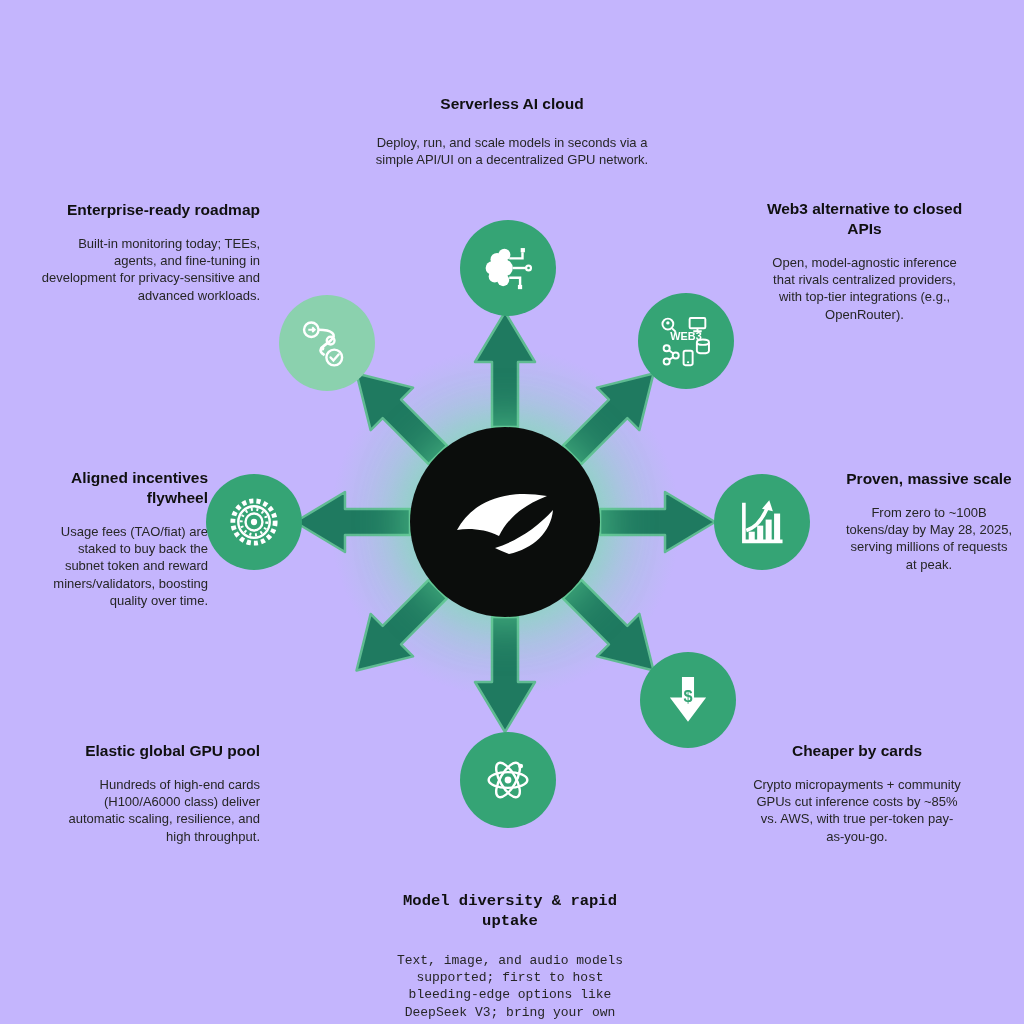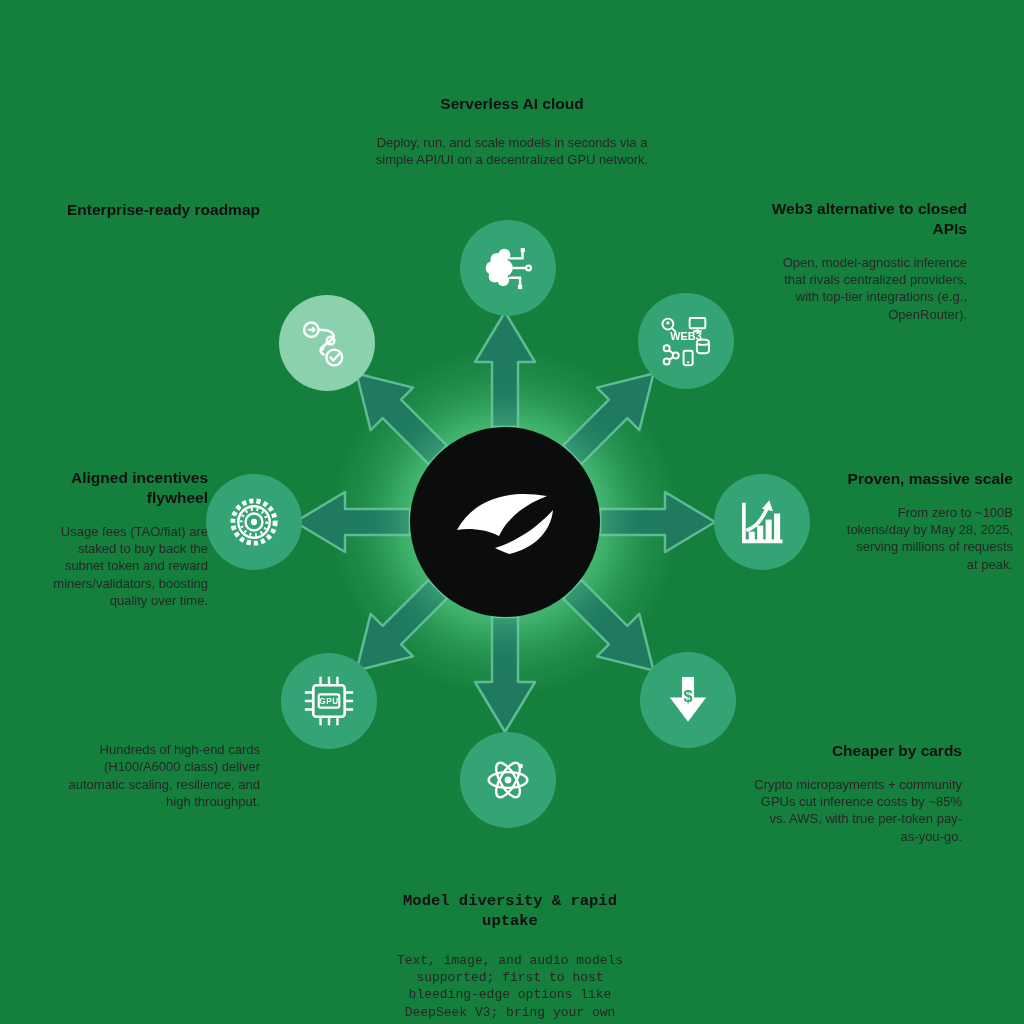--- a/index.html
+++ b/index.html
@@ -1,24 +1,24 @@
 <!DOCTYPE html>
 <html><head>
 <meta charset="utf-8">
 <style>
   html,body{margin:0;padding:0;background:#ffffff;}
   #canvas{
     position:relative;width:1024px;height:1024px;overflow:hidden;
-    font-family:"Liberation Sans",sans-serif;background:#15803d;
+    font-family:"Liberation Sans",sans-serif;background:#c4b5fd;
   }
   .label{position:absolute;}
   .label h3{margin:0 0 15px;font-size:15.5px;font-weight:700;color:#101010;line-height:1.28;}
   .label p{margin:0;font-size:13px;color:#262626;line-height:1.33;}
   .t-center{text-align:center;}
-  .t-left{text-align:right;}
+  .t-left{text-align:center;}
   .t-right{text-align:right;}
 
   #label-top{left:362px;top:94px;width:300px;}
   #label-top h3{margin-bottom:20px;}
   #label-top-right{left:762px;top:199px;width:205px;}
   #label-right{left:845px;top:469px;width:168px;}
   #label-bottom-right{left:752px;top:741px;width:210px;}
   #label-bottom{left:378px;top:892px;width:264px;font-family:Liberation Mono, monospace;}
   #label-bottom h3{margin-bottom:20px;}
   #label-bottom-left{left:46px;top:741px;width:214px;}
@@ -73,28 +73,30 @@
   </div>
   <div class="label t-left" id="label-bottom-right">
     <h3>Cheaper by cards</h3>
     <p>Crypto micropayments + community GPUs cut inference costs by ~85% vs. AWS, with true per-token pay-as-you-go.</p>
   </div>
   <div class="label t-center" id="label-bottom">
     <h3>Model diversity &amp; rapid uptake</h3>
     <p>Text, image, and audio models supported; first to host bleeding-edge options like DeepSeek V3; bring your own models.</p>
   </div>
   <div class="label t-right" id="label-bottom-left">
+    <h3>Elastic global GPU pool</h3>
     <p>Hundreds of high-end cards (H100/A6000 class) deliver automatic scaling, resilience, and high throughput.</p>
   </div>
   <div class="label t-right" id="label-left">
     <h3>Aligned incentives flywheel</h3>
     <p>Usage fees (TAO/fiat) are staked to buy back the subnet token and reward miners/validators, boosting quality over time.</p>
   </div>
   <div class="label t-right" id="label-top-left">
     <h3>Enterprise-ready roadmap</h3>
+    <p>Built-in monitoring today; TEEs, agents, and fine-tuning in development for privacy-sensitive and advanced workloads.</p>
   </div>
 
   <div class="glow"></div>
 
   <svg class="arrows" width="640" height="640" viewBox="0 0 640 640">
     <g fill="#1f7a60" stroke="#5fbb92" stroke-width="2.5" stroke-linejoin="round">
       <g transform="rotate(0 320 320)">
           <polygon points="307,225 307,160 290,160 320,110 350,160 333,160 333,225"></polygon>
         </g>
       <g transform="rotate(45 320 320)">
@@ -195,33 +197,20 @@
       <g stroke="#ffffff" stroke-width="2" fill="none">
         <ellipse cx="24" cy="24" rx="16" ry="6.5"></ellipse>
         <ellipse cx="24" cy="24" rx="16" ry="6.5" transform="rotate(60 24 24)"></ellipse>
         <ellipse cx="24" cy="24" rx="16" ry="6.5" transform="rotate(120 24 24)"></ellipse>
       </g>
       <circle cx="24" cy="24" r="2.8" fill="#ffffff"></circle>
       <circle cx="34.5" cy="12.5" r="2" fill="#ffffff"></circle>
     </svg>
   </div>
 
-  <div class="icon-circle" id="icon-bottom-left">
-    <svg width="58" height="58" viewBox="0 0 48 48">
-      <g stroke="#ffffff" stroke-width="2" fill="none">
-        <rect x="11" y="11" width="26" height="26" rx="2.5" stroke-width="2.2"></rect>
-        <path d="M17,4 V11 M24,4 V11 M31,4 V11"></path>
-        <path d="M17,37 V44 M24,37 V44 M31,37 V44"></path>
-        <path d="M4,17 H11 M4,24 H11 M4,31 H11"></path>
-        <path d="M37,17 H44 M37,24 H44 M37,31 H44"></path>
-        <rect x="15.5" y="18.5" width="17" height="11" rx="1.5" stroke-width="1.8"></rect>
-      </g>
-      <text x="24" y="26.8" text-anchor="middle" font-family="Liberation Sans, sans-serif" font-size="6.8" font-weight="bold" fill="#ffffff" letter-spacing="0.5">GPU</text>
-    </svg>
-  </div>
 
   <div class="icon-circle" id="icon-left">
     <svg width="58" height="58" viewBox="0 0 48 48">
       <circle cx="24" cy="24" r="17.5" stroke="#ffffff" stroke-width="4" fill="none" stroke-dasharray="3.4 2.6"></circle>
       <circle cx="24" cy="24" r="13" stroke="#ffffff" stroke-width="2" fill="none"></circle>
       <circle cx="24" cy="24" r="10.6" stroke="#ffffff" stroke-width="2.4" fill="none" stroke-dasharray="1.6 3.1"></circle>
       <circle cx="24" cy="24" r="7" stroke="#ffffff" stroke-width="2" fill="none"></circle>
       <circle cx="24" cy="24" r="2.6" fill="#ffffff"></circle>
     </svg>
   </div>

